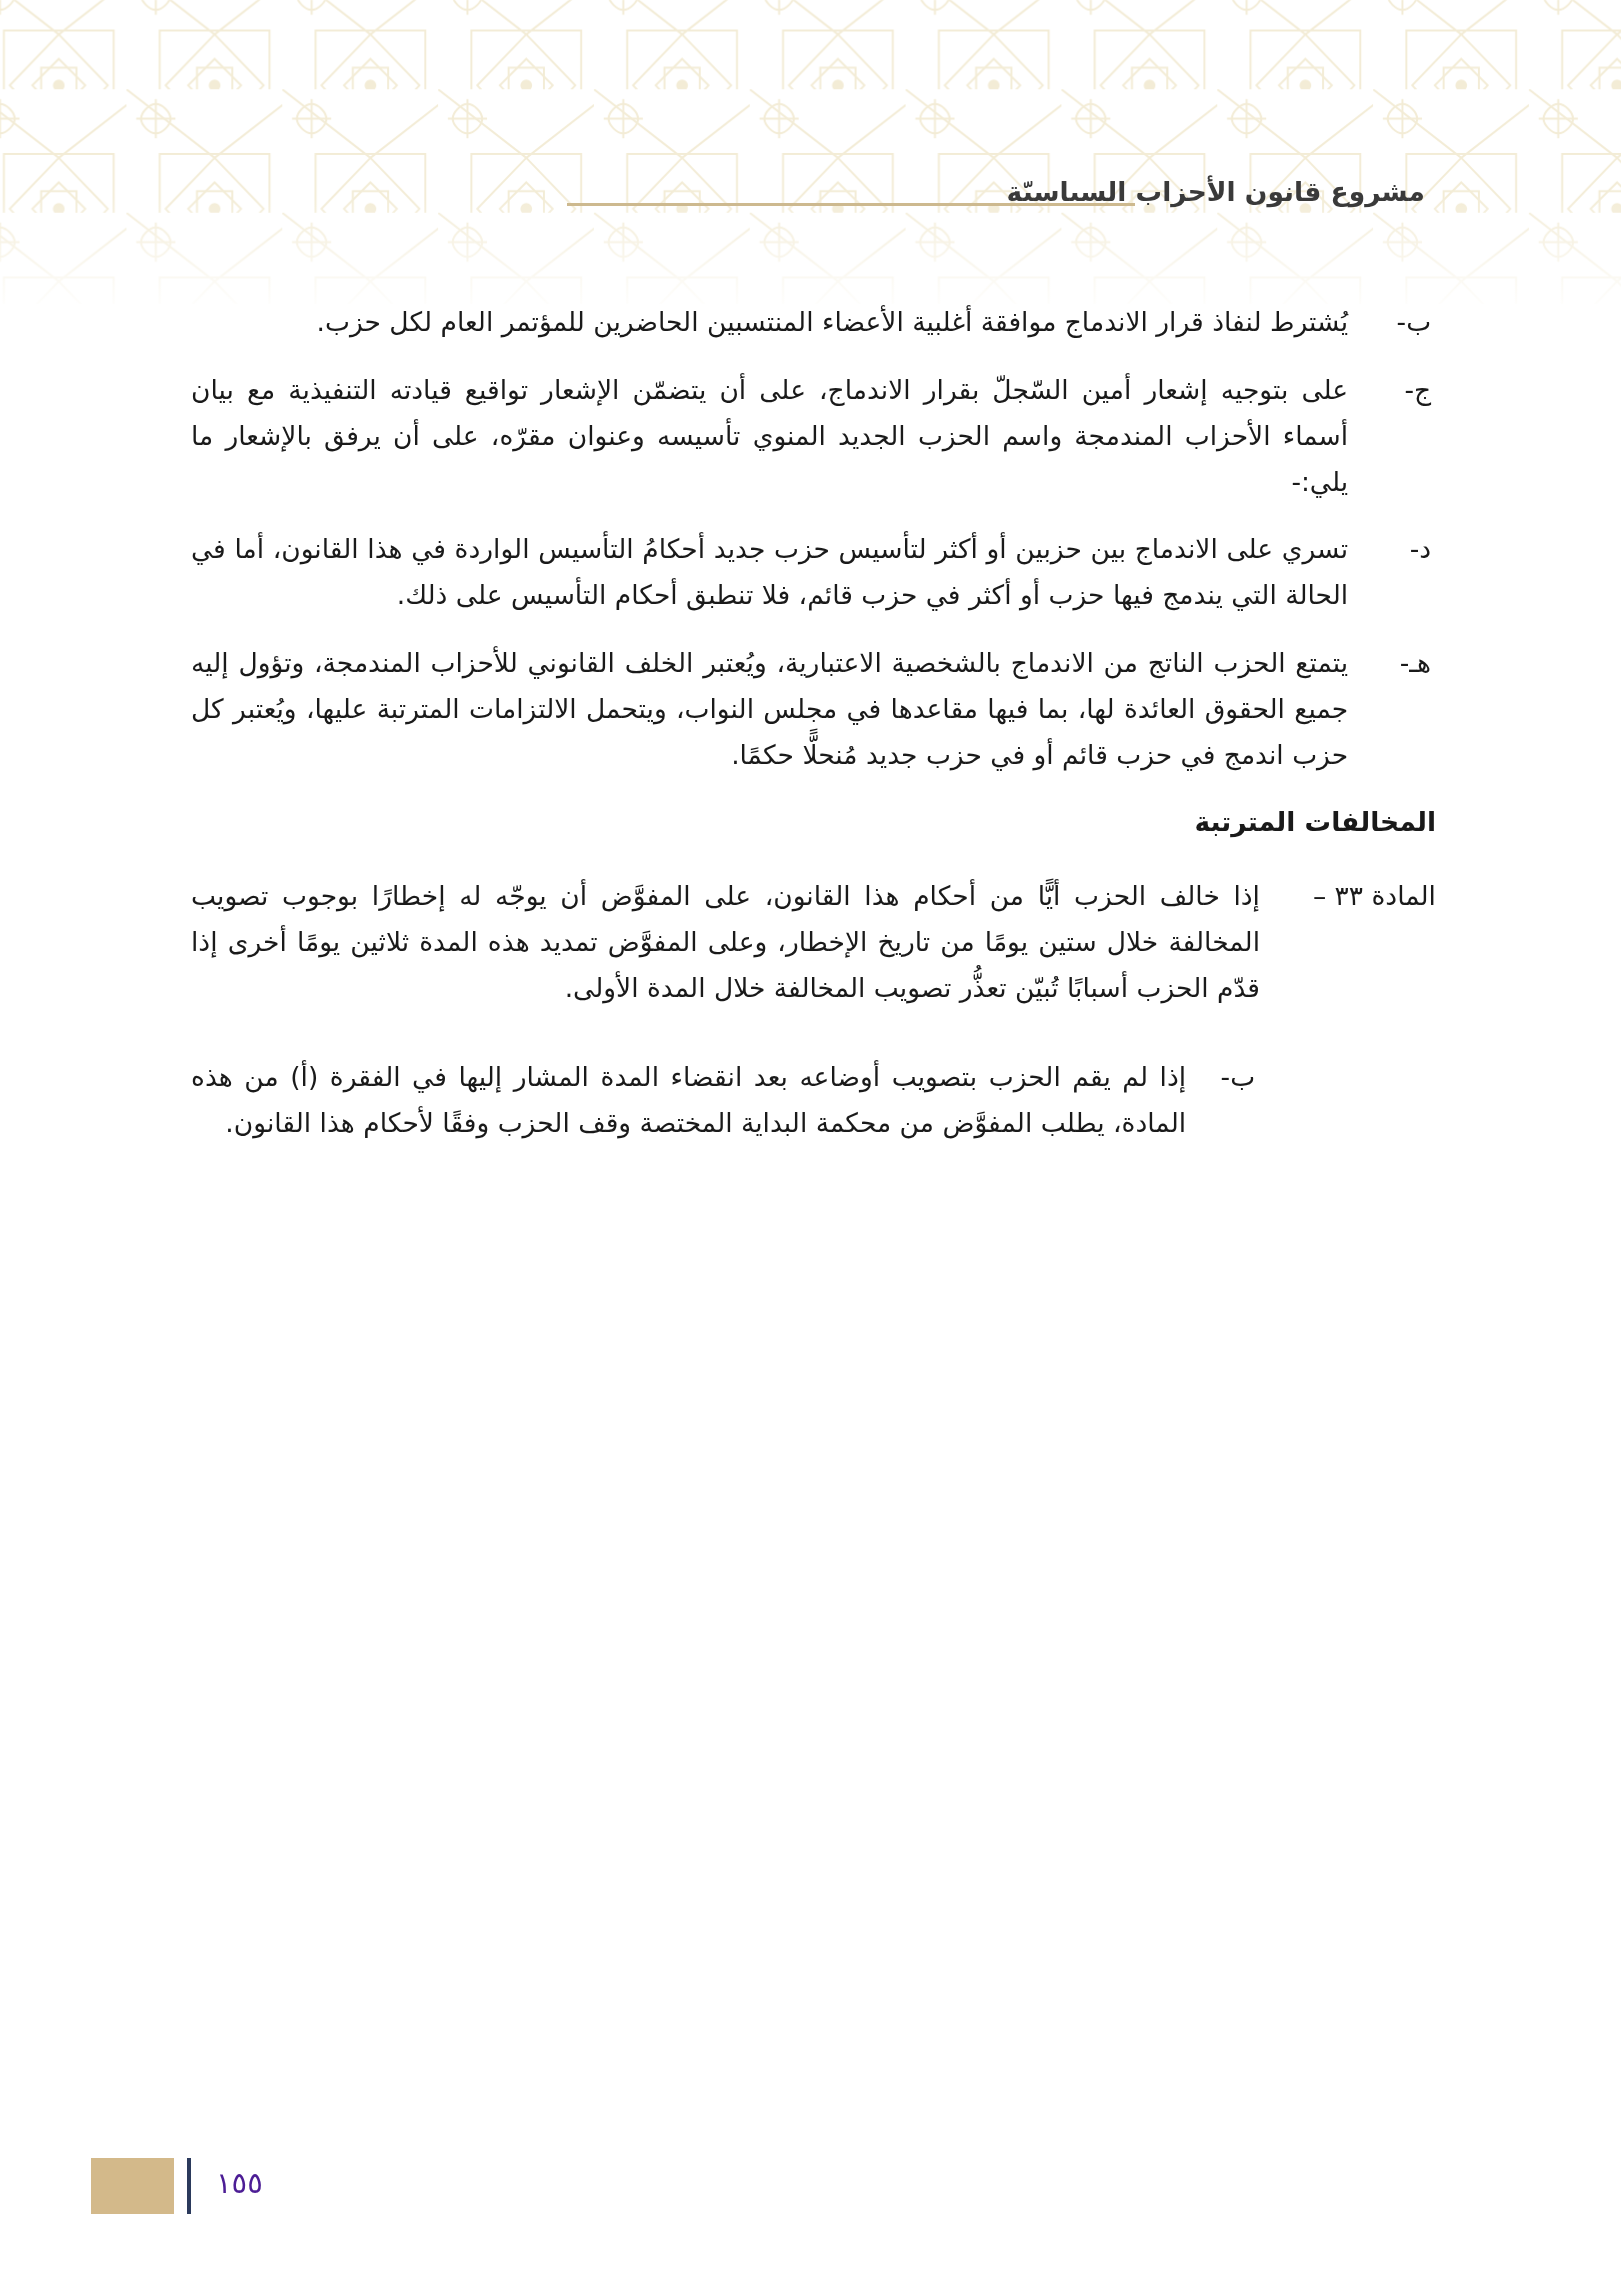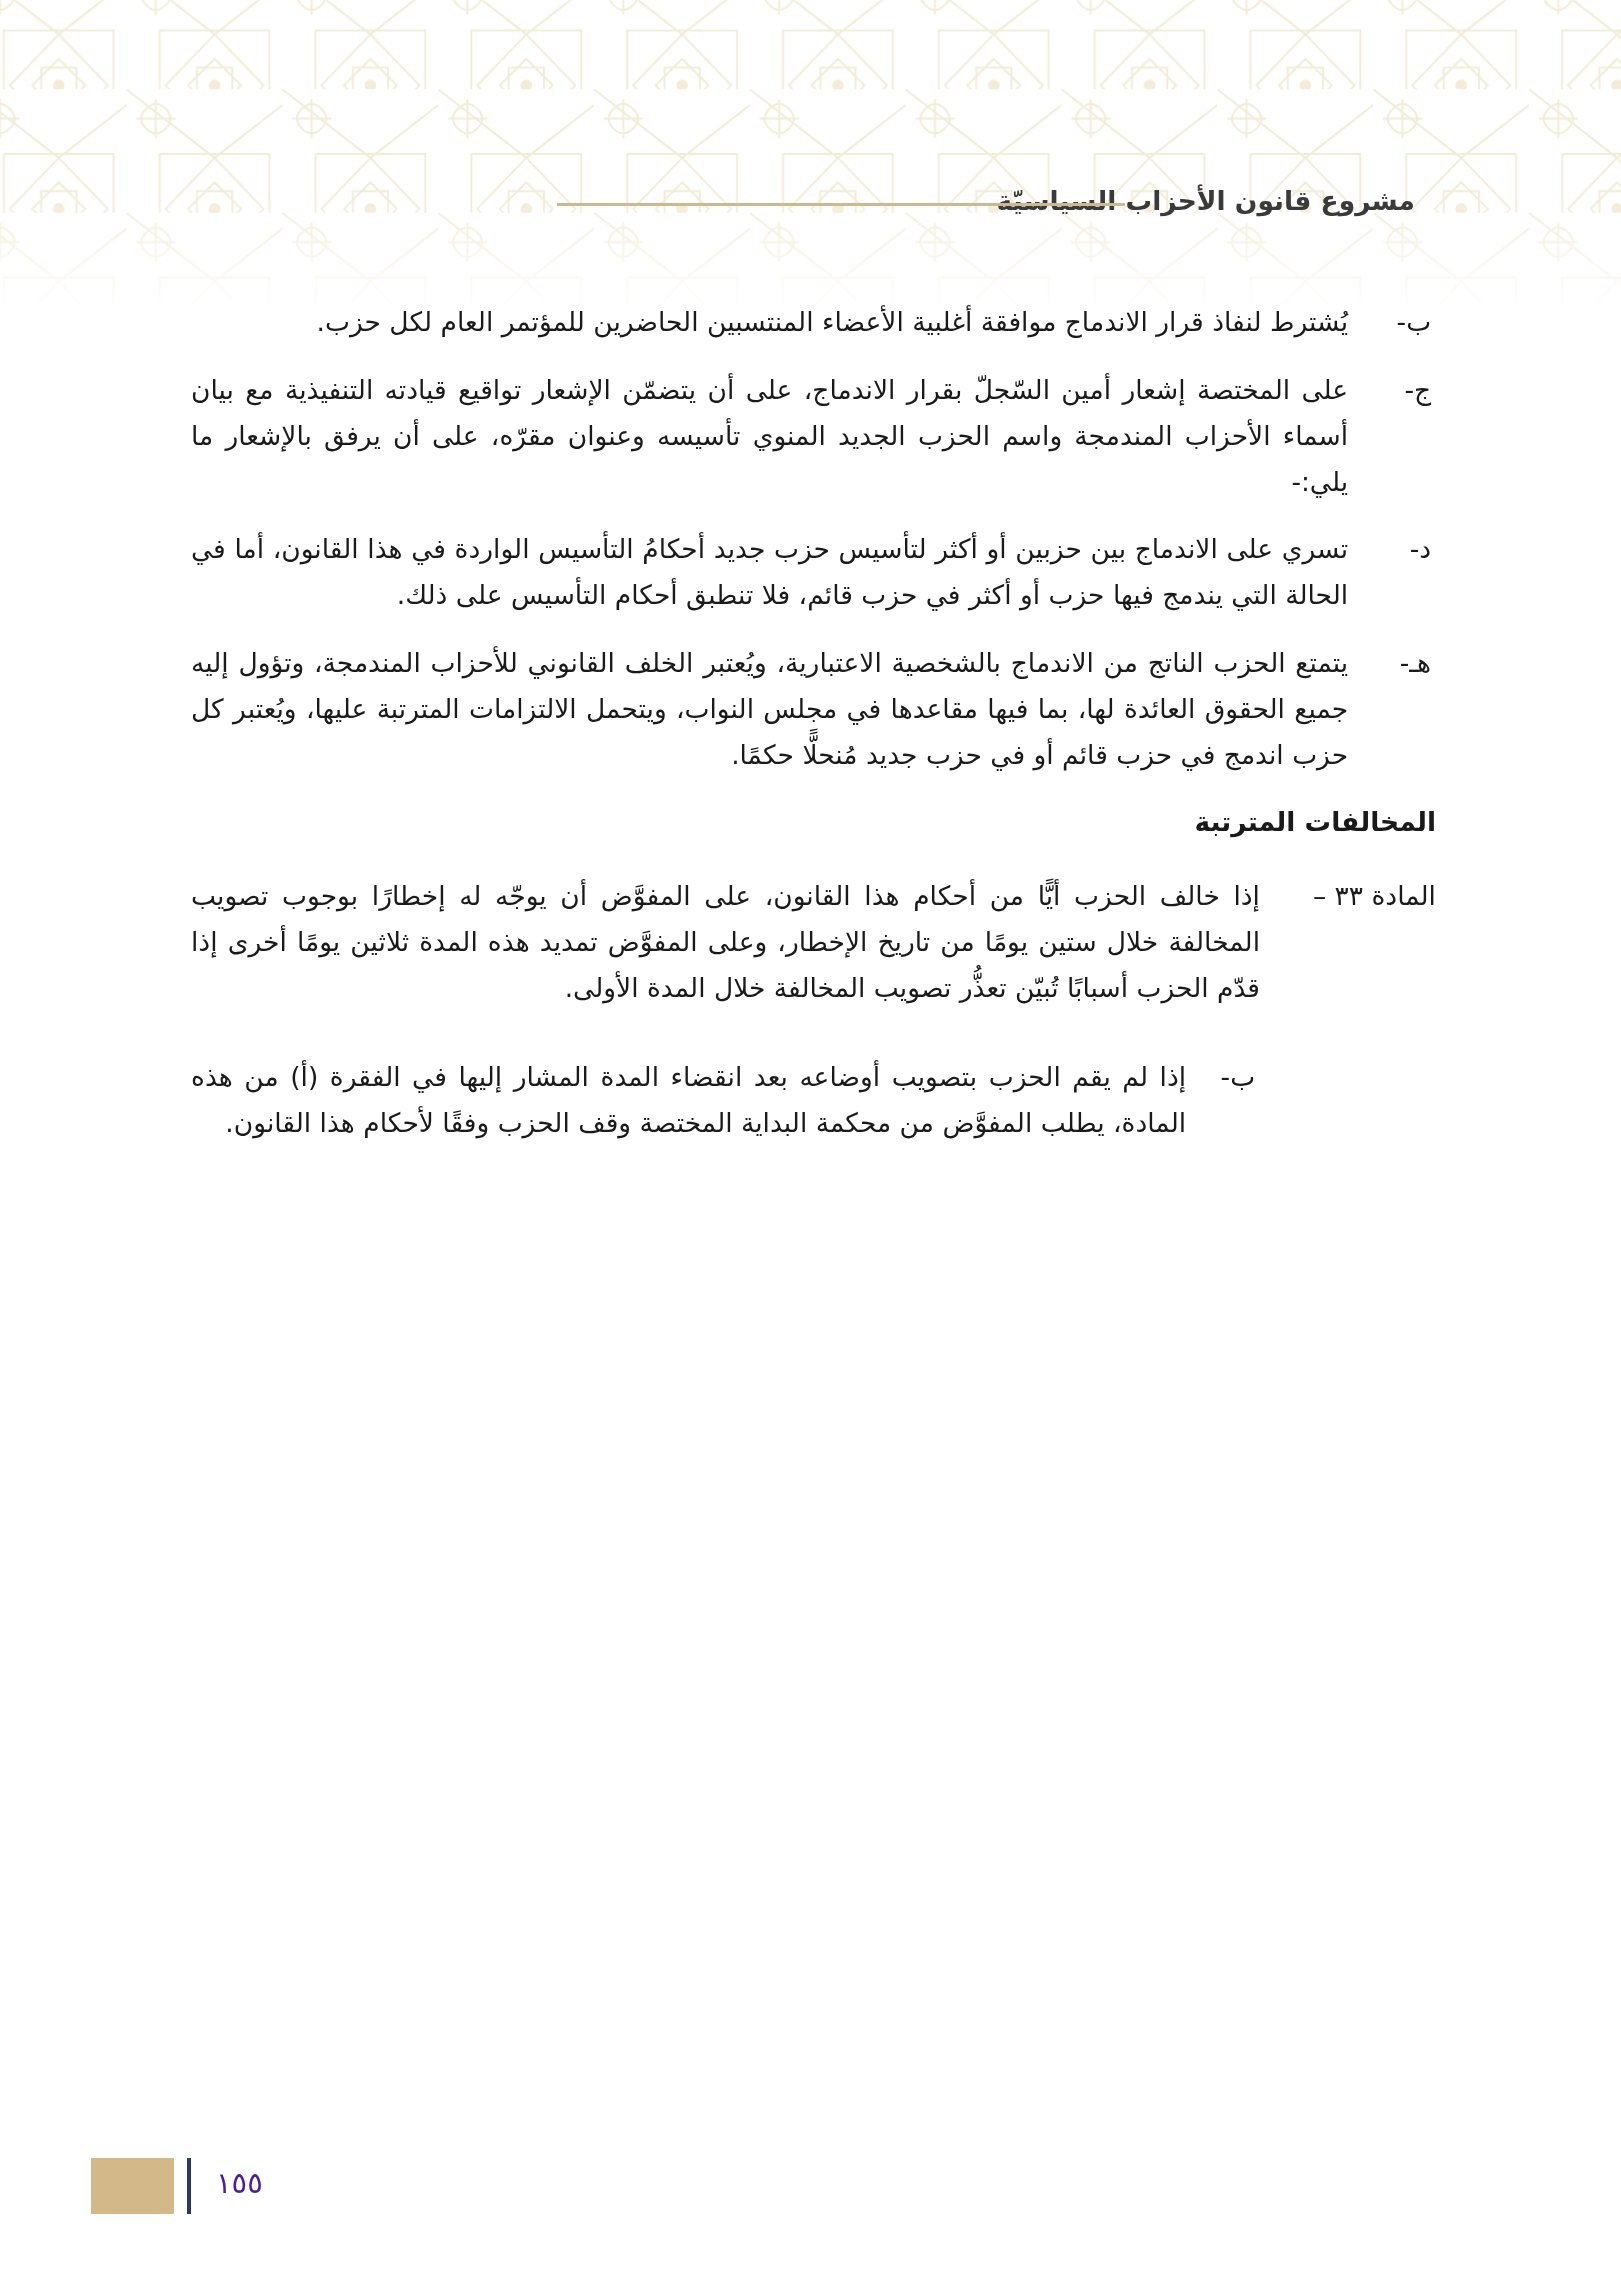--- a/index.html
+++ b/index.html
@@ -11,22 +11,22 @@
     .pattern {
       position: absolute; left: 0; top: 0; width: 1621px; height: 304px;
       z-index: 0;
     }
     .pattern-fade {
       position: absolute; left: 0; top: 196px; width: 1621px; height: 118px;
       background: linear-gradient(to bottom, rgba(255,255,255,0) 0%, #ffffff 100%);
       z-index: 1;
     }
     .running-header {
-      position: absolute; top: 176px; left: 170px; width: 1245px; height: 49px;
-      display: flex; align-items: center; direction: rtl; z-index: 2;
+      position: absolute; top: 176px; left: 180px; width: 1245px; height: 49px;
+      display: flex; align-items: flex-start; direction: rtl; z-index: 2;
     }
     .running-title {
       font-family: "DejaVu Sans", sans-serif; font-weight: bold;
       font-size: 26.5px; color: #3a3a3a; white-space: nowrap;
     }
     .header-rule {
       position: absolute; left: 387px; top: 27.4px; width: 568px; height: 2.9px;
       background: #cdb98f;
     }
     .content {
@@ -93,21 +93,21 @@
 
 <div class="content">
 
   <div class="item">
     <span class="item-label">ب-</span>
     <span class="item-text">يُشترط لنفاذ قرار الاندماج موافقة أغلبية الأعضاء المنتسبين الحاضرين للمؤتمر العام لكل حزب.</span>
   </div>
 
   <div class="item">
     <span class="item-label">ج-</span>
-    <span class="item-text">على المختصة إشعار أمين السّجلّ بقرار الاندماج، على أن يتضمّن الإشعار تواقيع قيادته التنفيذية مع بيان أسماء الأحزاب المندمجة واسم الحزب الجديد المنوي تأسيسه وعنوان مقرّه، على أن يرفق بالإشعار ما يلي:-</span>
+    <span class="item-text">على بتوجيه إشعار أمين السّجلّ بقرار الاندماج، على أن يتضمّن الإشعار تواقيع قيادته التنفيذية مع بيان أسماء الأحزاب المندمجة واسم الحزب الجديد المنوي تأسيسه وعنوان مقرّه، على أن يرفق بالإشعار ما يلي:-</span>
   </div>
 
   <div class="item">
     <span class="item-label">د-</span>
     <span class="item-text">تسري على الاندماج بين حزبين أو أكثر لتأسيس حزب جديد أحكامُ التأسيس الواردة في هذا القانون، أما في الحالة التي يندمج فيها حزب أو أكثر في حزب قائم، فلا تنطبق أحكام التأسيس على ذلك.</span>
   </div>
 
   <div class="item">
     <span class="item-label">هـ-</span>
     <span class="item-text">يتمتع الحزب الناتج من الاندماج بالشخصية الاعتبارية، ويُعتبر الخلف القانوني للأحزاب المندمجة، وتؤول إليه جميع الحقوق العائدة لها، بما فيها مقاعدها في مجلس النواب، ويتحمل الالتزامات المترتبة عليها، ويُعتبر كل حزب اندمج في حزب قائم أو في حزب جديد مُنحلًّا حكمًا.</span>

